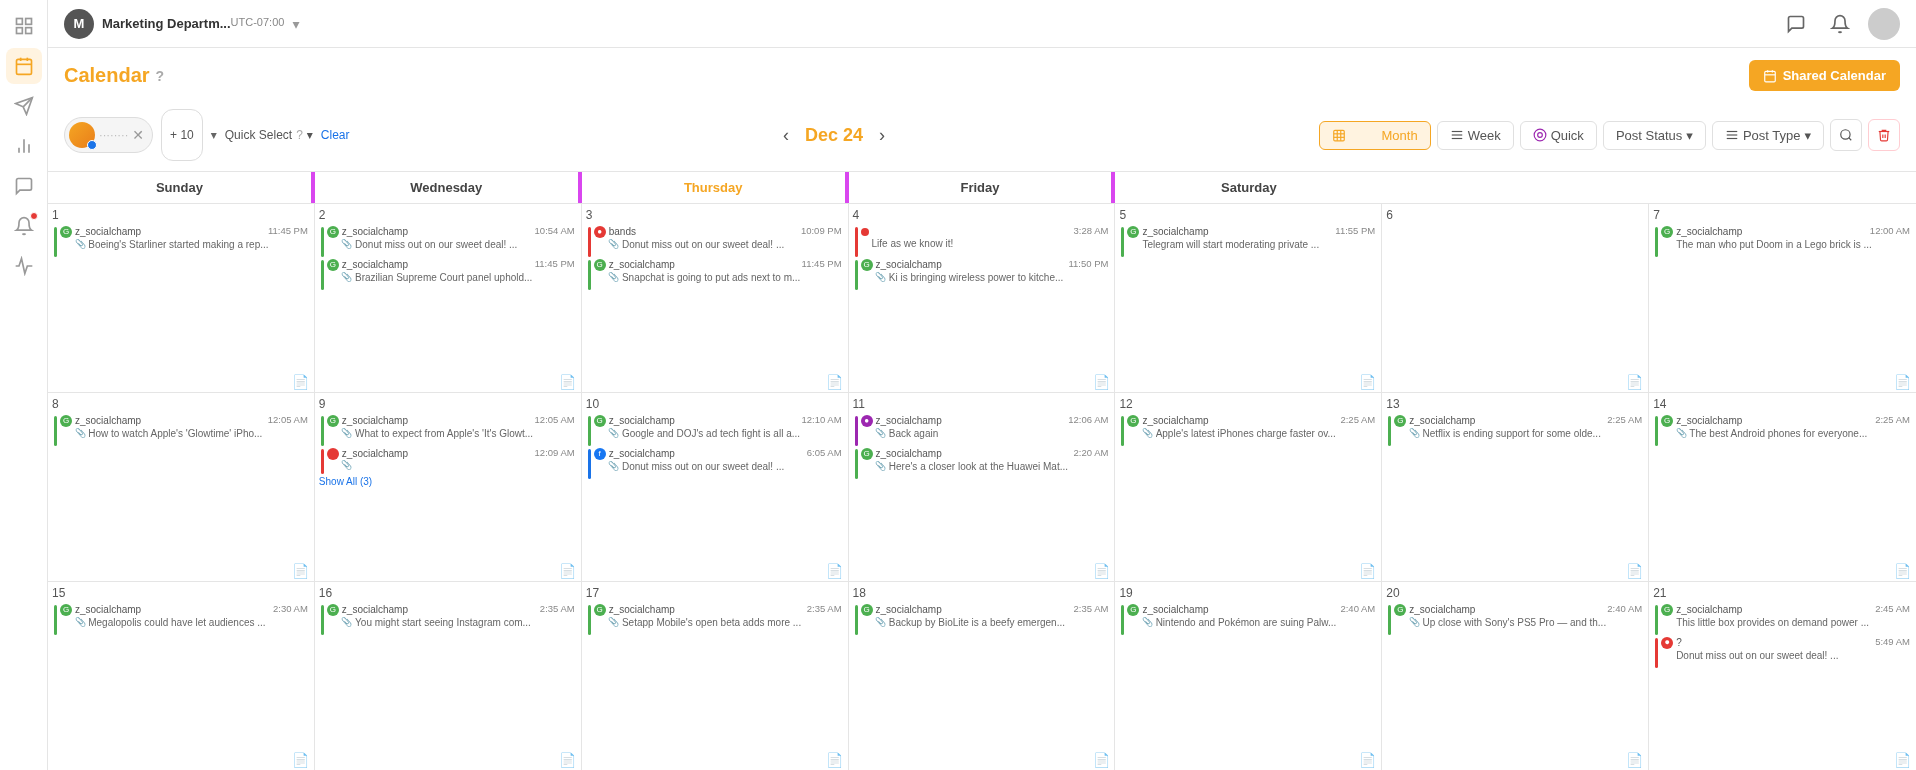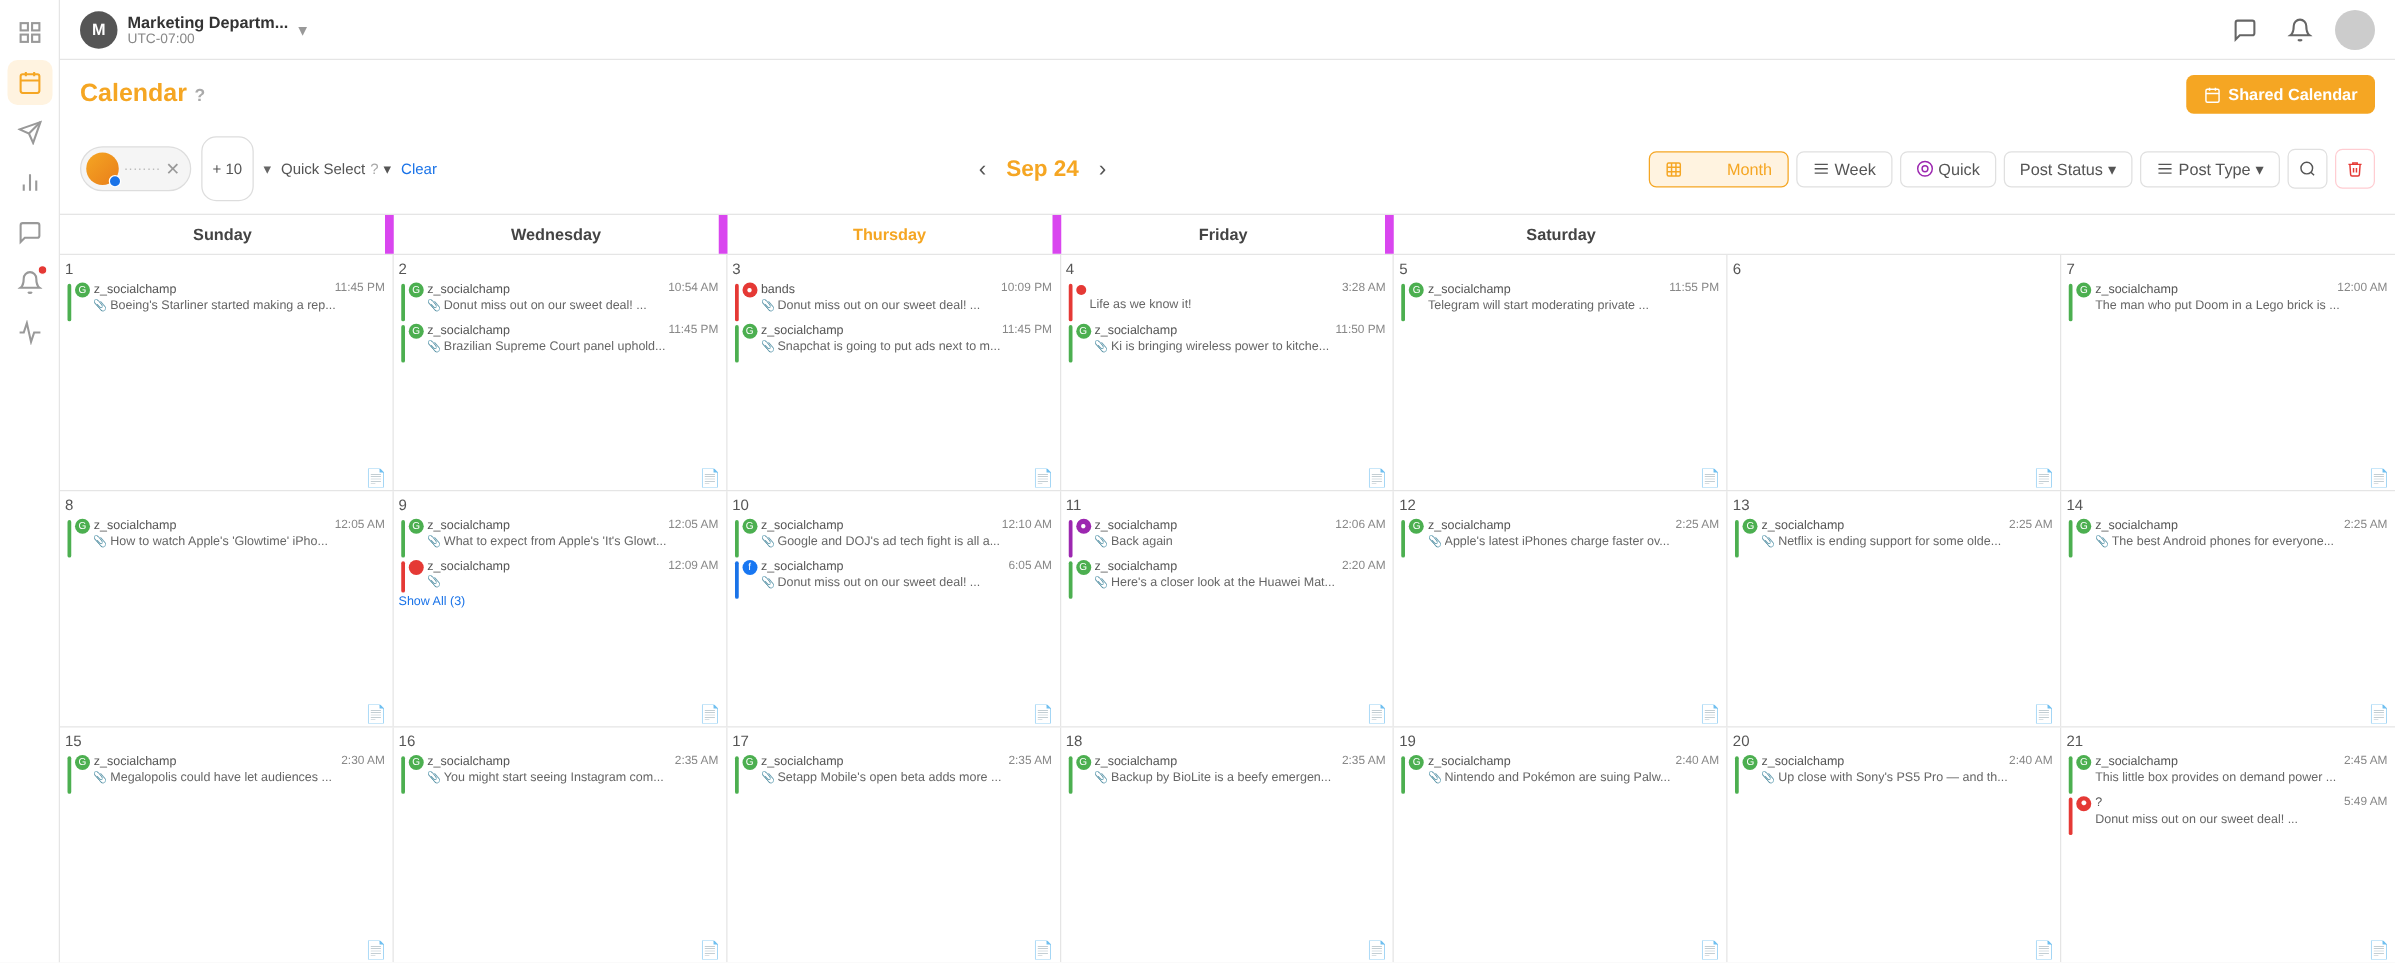--- a/index.html
+++ b/index.html
@@ -63,21 +63,21 @@
       height: 30px;
       border-radius: 50%;
       background: #555;
       color: #fff;
       display: flex;
       align-items: center;
       justify-content: center;
       font-size: 13px;
       font-weight: bold;
     }
-    .org-info { display: flex; flex-direction: column; justify-content: center; }
+    .org-info { display: flex; flex-direction: row; justify-content: center; }
     .org-name { font-size: 13px; font-weight: 600; color: #333; }
     .org-tz { font-size: 11px; color: #888; }
     .header-right { display: flex; align-items: center; gap: 12px; }
     .header-icon-btn {
       width: 32px; height: 32px;
       border: none; background: none;
       cursor: pointer; color: #666;
       font-size: 18px;
       display: flex; align-items: center; justify-content: center;
       border-radius: 50%;
@@ -225,21 +225,21 @@
       grid-template-columns: repeat(7, 1fr);
       border-bottom: 1px solid #e5e5e5;
       flex-shrink: 0;
     }
     .day-header {
       text-align: center;
       padding: 8px 0;
       font-size: 13px;
       font-weight: 600;
       color: #444;
-      border-right: 7px solid #d946ef;
+      border-right: 4px solid #d946ef;
     }
     .day-header:last-child { border-right: none; }
     .day-header.highlighted { color: #f5a623; }
 
     .calendar-rows {
       flex: 1;
       display: flex;
       flex-direction: column;
       overflow: hidden;
     }
@@ -438,21 +438,21 @@
         <div class="quick-select">
           <span>Quick Select</span>
           <span style="color:#aaa;">?</span>
           <span style="cursor:pointer;">▾</span>
         </div>
         <button class="clear-btn">Clear</button>
       </div>
 
       <div class="toolbar-center">
         <button class="nav-btn">‹</button>
-        <span class="current-date">Sep 24</span>
+        <span class="current-date">Dec 24</span>
         <button class="nav-btn">›</button>
       </div>
 
       <div class="toolbar-right">
         <button class="view-btn active">
           <svg width="14" height="14" viewBox="0 0 24 24" fill="none" stroke="#f5a623" stroke-width="2">
               <rect x="3" y="4" width="18" height="18" rx="2"></rect>
               <line x1="3" y1="10" x2="21" y2="10"></line>
               <line x1="3" y1="16" x2="21" y2="16"></line>
               <line x1="9" y1="4" x2="9" y2="22"></line>

